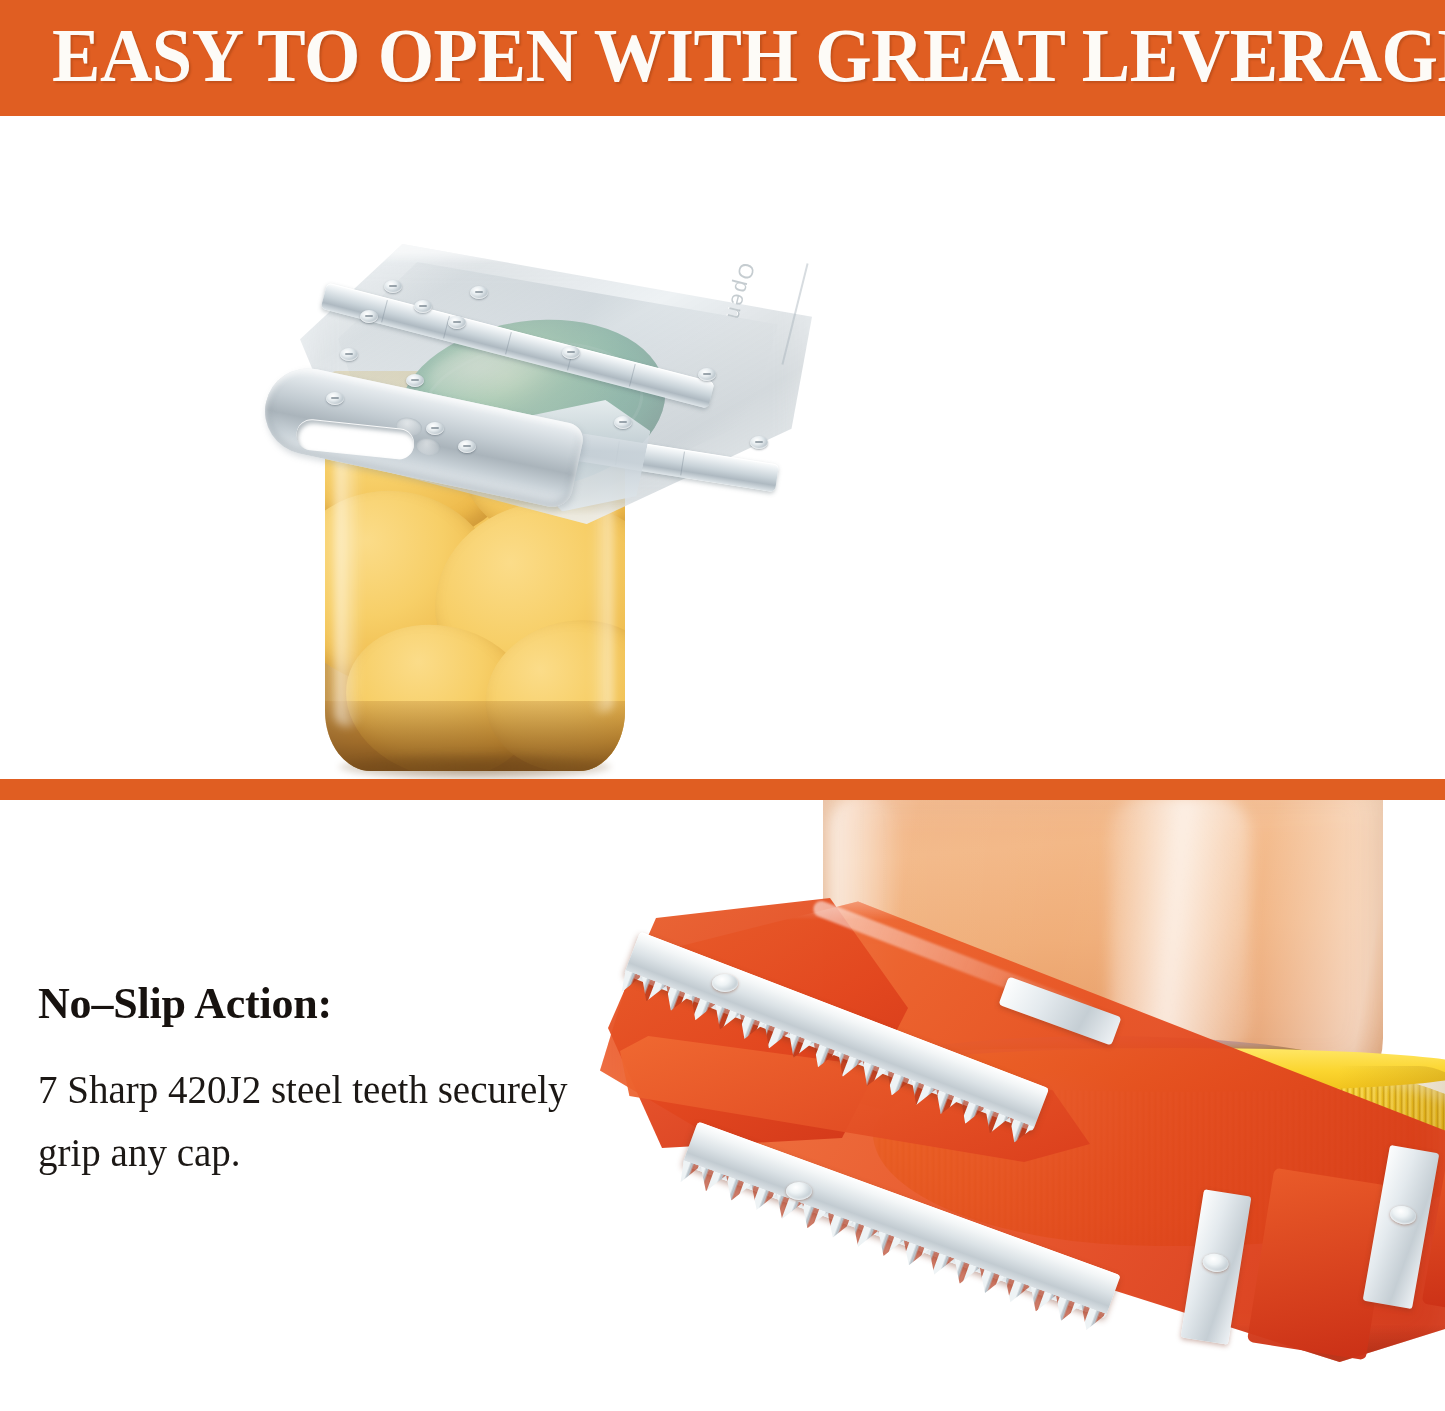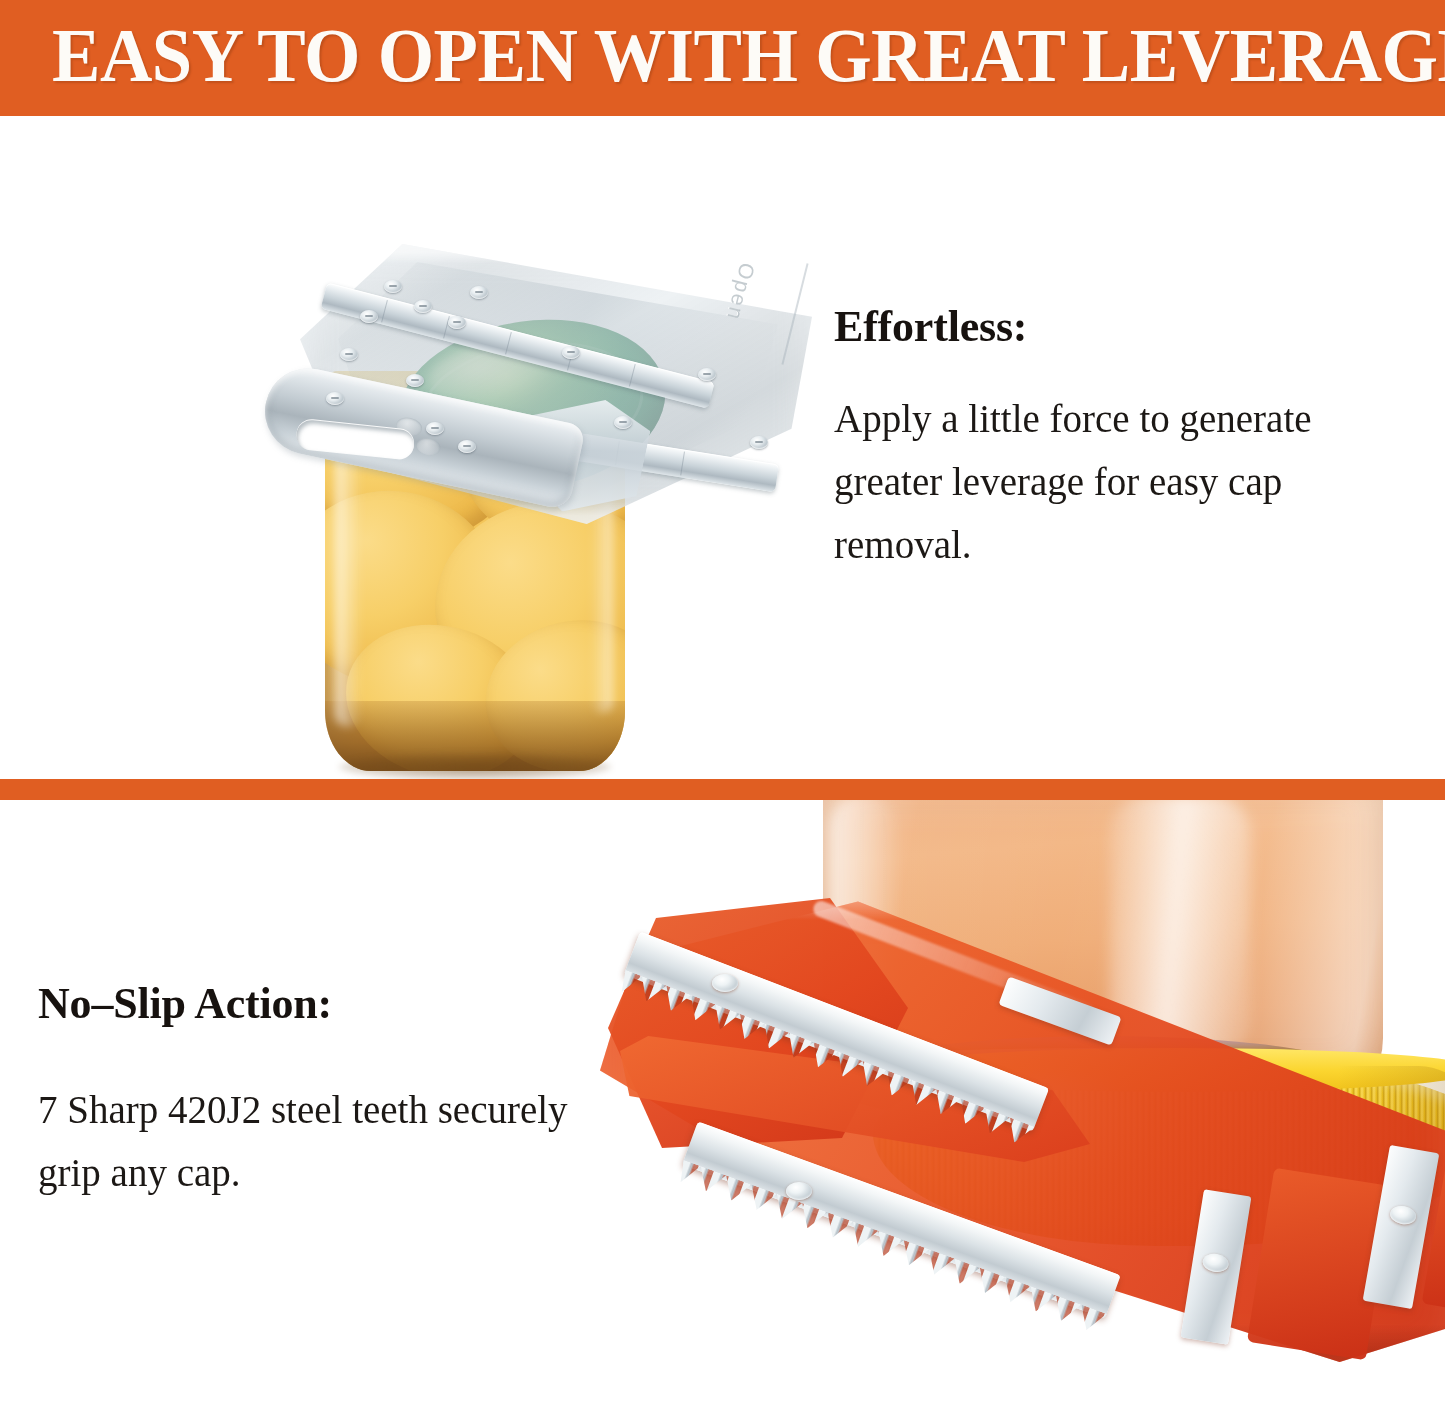--- a/index.html
+++ b/index.html
@@ -384,21 +384,21 @@
     height: 611px;
     background: #ffffff;
     overflow: hidden;
   }
   .txt-bottom {
     position: absolute;
     left: 38px;
     top: 178px;
     width: 540px;
   }
-  .txt-bottom .head-2 { margin-bottom: 48px; }
+  .txt-bottom .head-2 { margin-bottom: 28px; }
 
   
   .bottle {
     position: absolute;
     left: 823px;
     top: -6px;
     width: 560px;
     height: 300px;
     border-radius: 0 0 38px 38px / 0 0 56px 56px;
     background:
@@ -725,24 +725,20 @@
       <div class="handle">
         <div class="handle-neck"></div>
         <div class="handle-body">
           <div class="handle-dimple d1"></div>
           <div class="handle-dimple d2"></div>
           <div class="handle-slot"></div>
         </div>
       </div>
     </div>
 
-    <div class="txt-top">
-      <div class="head-2">Effortless:</div>
-      <div class="body-2">Apply a little force to generate greater leverage for easy cap removal.</div>
-    </div>
   </div>
 
   <div class="divider-band"></div>
 
   <div class="panel-bottom">
 
     <div class="txt-bottom">
       <div class="head-2">No–Slip Action:</div>
       <div class="body-2">7 Sharp 420J2 steel teeth securely grip any cap.</div>
     </div>

